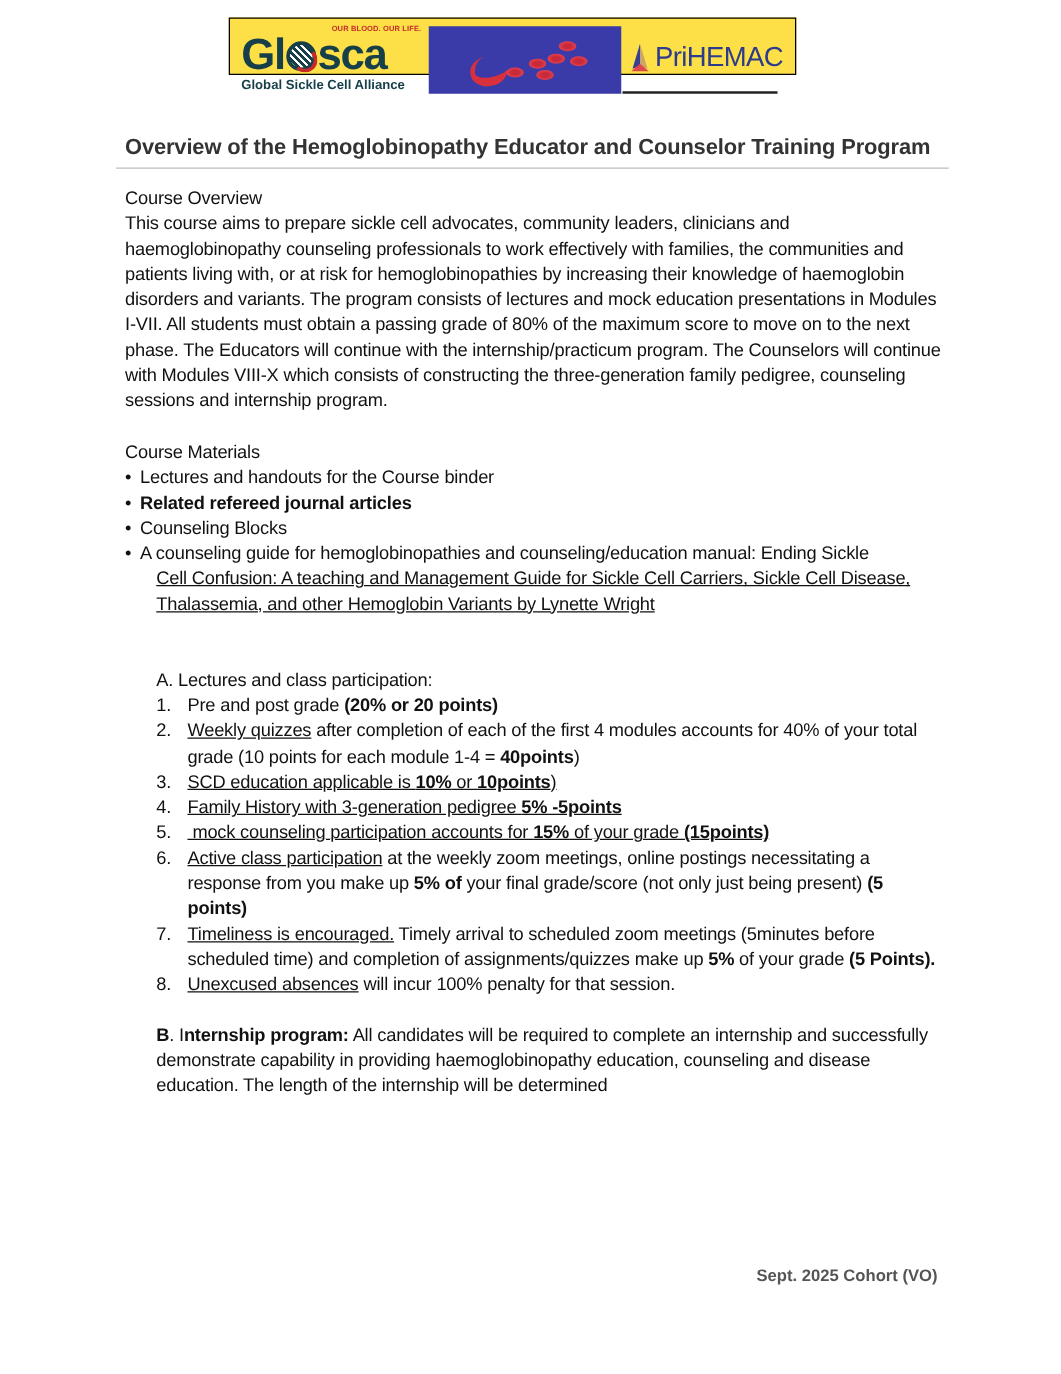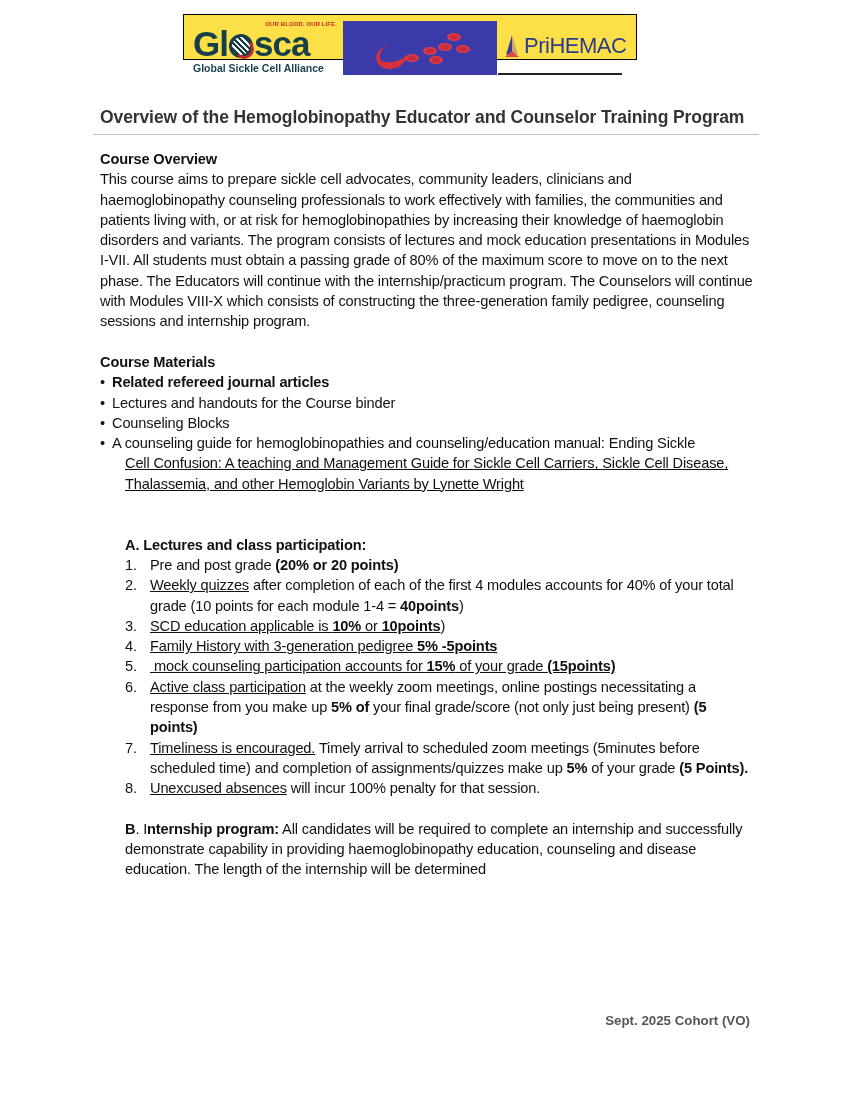--- a/index.html
+++ b/index.html
@@ -40,21 +40,21 @@
 
   
   .doc-title { position: absolute; left: 100px; top: 107px; font-size: 17.5px; font-weight: bold;
                color: #333; white-space: nowrap; letter-spacing: -0.1px; }
   .title-rule { position: absolute; left: 93px; top: 134px; width: 666px; height: 1px;
                 background: #bdbdbd; }
 
   .content { position: absolute; left: 100px; top: 149px; width: 655px; font-size: 14.6px;
              line-height: 20.3px; color: #111; letter-spacing: -0.15px; }
   .content p { margin: 0; }
-  .h { font-weight: bold; }
+  .h { font-weight: normal; }
   .gap { height: 20.3px; }
   ul.mat { list-style: none; margin: 0; padding: 0; }
   ul.mat li { position: relative; padding-left: 12px; text-indent: 0; }
   ul.mat li::before { content: "\2022"; position: absolute; left: 0; }
   ul.mat li.wrap { padding-left: 12px; }
   ul.mat li.wrap .cont { display: block; padding-left: 13px; text-decoration: underline; }
   .indentA { padding-left: 25px; }
   ol.std { list-style: none; margin: 0; padding: 0; }
   ol.std li { position: relative; padding-left: 25px; }
   ol.std li .num { position: absolute; left: 0; }
@@ -98,22 +98,22 @@
   <div class="doc-title">Overview of the Hemoglobinopathy Educator and Counselor Training Program</div>
   <div class="title-rule"></div>
 
   <div class="content">
     <p class="h">Course Overview</p>
     <p>This course aims to prepare sickle cell advocates, community leaders, clinicians and haemoglobinopathy counseling professionals to work effectively with families, the communities and patients living with, or at risk for hemoglobinopathies by increasing their knowledge of haemoglobin disorders and variants. The program consists of lectures and mock education presentations in Modules I-VII. All students must obtain a passing grade of 80% of the maximum score to move on to the next phase. The Educators will continue with the internship/practicum program. The Counselors will continue with Modules VIII-X which consists of constructing the three-generation family pedigree, counseling sessions and internship program.</p>
     <div class="gap"></div>
 
     <p class="h">Course Materials</p>
     <ul class="mat">
+      <li><span>Lectures and handouts for the Course binder</span></li>
       <li><b>Related refereed journal articles</b></li>
-      <li><span>Lectures and handouts for the Course binder</span></li>
       <li><span>Counseling Blocks</span></li>
       <li class="wrap"><span>A counseling guide for hemoglobinopathies and counseling/education manual: Ending Sickle</span><span class="cont">Cell Confusion: A teaching and Management Guide for Sickle Cell Carriers, Sickle Cell Disease, Thalassemia, and other Hemoglobin Variants by Lynette Wright</span></li>
     </ul>
     <div class="gap"></div>
 
     <div class="gap"></div>
 
     <div class="indentA">
       <p class="h">A. Lectures and class participation:</p>
       <ol class="std">

